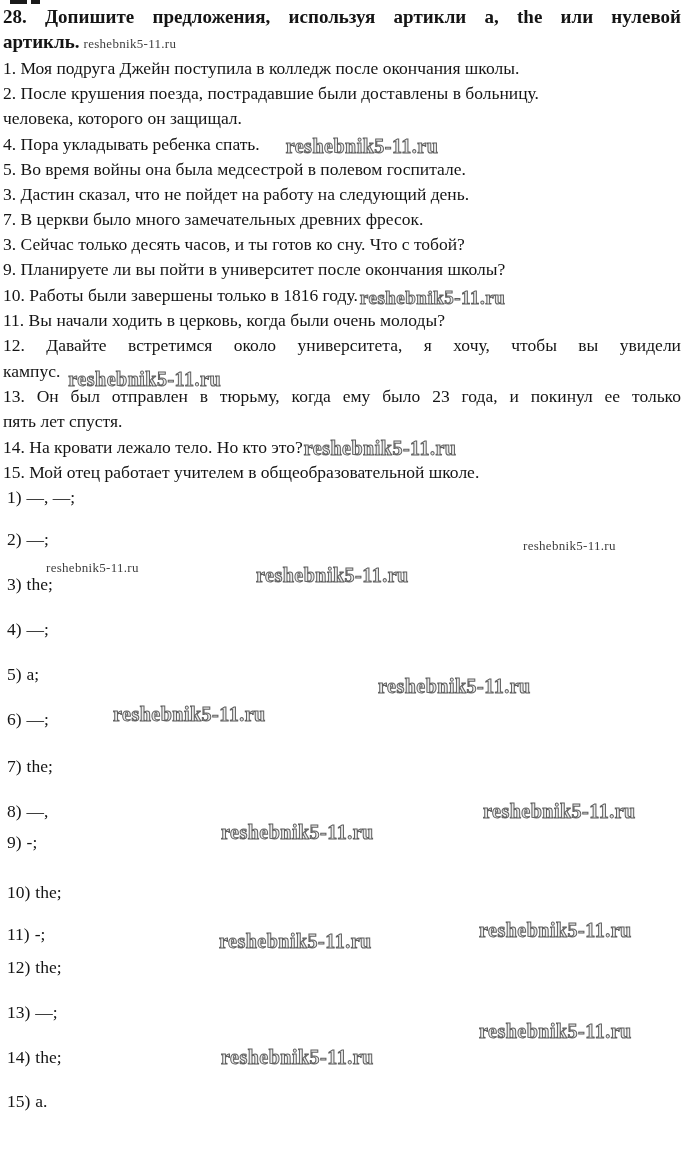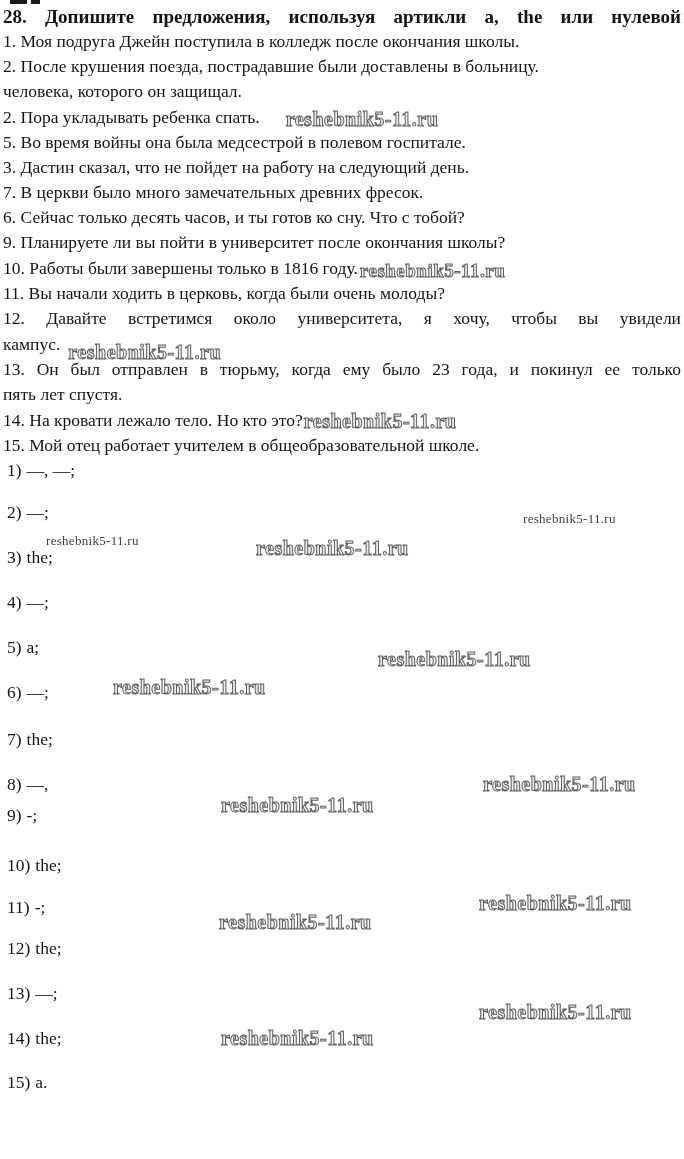--- a/index.html
+++ b/index.html
@@ -41,21 +41,21 @@
   .wm-inline-s12 { position:relative; top:9px; margin-left:8px; }
   .wm-inline-s14 { position:relative; top:2px; margin-left:1px; }
 
   .answers { font-size:17.5px; margin-top:0; }
   .arow { position:relative; line-height:25px; height:25px; margin-bottom:20px; padding-left:4px; }
   .arow:nth-child(1)  { margin-bottom:17px; }
   .arow:nth-child(6)  { margin-bottom:22px; }
   .arow:nth-child(8)  { margin-bottom:6px;  }
   .arow:nth-child(9)  { margin-bottom:25px; }
   .arow:nth-child(10) { margin-bottom:17px; }
-  .arow:nth-child(11) { margin-bottom:16px; }
+  .arow:nth-child(11) { margin-bottom:8px; }
   .arow:nth-child(13) { }
   .arow:nth-child(14) { margin-bottom:19px; }
   .arow:nth-child(15) { margin-bottom:8px; }
   .alabel { margin-right:5px; }
   .wm-abs { position:absolute; }
 
   .wm-r2  { left:520px; top:6px;  }
   .wm-r3s { left:43px;  top:-17px; }
   .wm-r3b { left:253px; top:-9px; }
   .wm-r5  { left:375px; top:12px; }
@@ -71,32 +71,33 @@
 <body>
 
 <div class="page">
   <div class="artifact">
       <i class="a1"></i>
       <i class="a2"></i>
     </div>
 
   <p class="title">
     <span class="jline">28. Допишите предложения, используя артикли a, the или нулевой</span>
+    <span class="line"><span>артикль.</span><span class="wm-sm">reshebnik5-11.ru</span></span>
   </p>
 
   <p class="sent"><span>1. Моя подруга Джейн поступила в колледж после окончания школы.</span></p>
   <p class="sent"><span>2. После крушения поезда, пострадавшие были доставлены в больницу.</span></p>
   <p class="sent">
     <span class="line">человека, которого он защищал.</span>
   </p>
-  <p class="sent"><span>2. Пора укладывать ребенка спать.</span><span class="wm-big wm-inline-s4">reshebnik5-11.ru</span></p>
+  <p class="sent"><span>4. Пора укладывать ребенка спать.</span><span class="wm-big wm-inline-s4">reshebnik5-11.ru</span></p>
   <p class="sent"><span>5. Во время войны она была медсестрой в полевом госпитале.</span></p>
   <p class="sent"><span>3. Дастин сказал, что не пойдет на работу на следующий день.</span></p>
   <p class="sent"><span>7. В церкви было много замечательных древних фресок.</span></p>
-  <p class="sent"><span>6. Сейчас только десять часов, и ты готов ко сну. Что с тобой?</span></p>
+  <p class="sent"><span>3. Сейчас только десять часов, и ты готов ко сну. Что с тобой?</span></p>
   <p class="sent"><span>9. Планируете ли вы пойти в университет после окончания школы?</span></p>
   <p class="sent"><span>10. Работы были завершены только в 1816 году.</span><span class="wm-big wm-inline-s10">reshebnik5-11.ru</span></p>
   <p class="sent"><span>11. Вы начали ходить в церковь, когда были очень молоды?</span></p>
   <p class="sent">
     <span class="jline">12. Давайте встретимся около университета, я хочу, чтобы вы увидели</span>
     <span class="line"><span>кампус.</span><span class="wm-big wm-inline-s12">reshebnik5-11.ru</span></span>
   </p>
   <p class="sent">
     <span class="jline">13. Он был отправлен в тюрьму, когда ему было 23 года, и покинул ее только</span>
     <span class="line">пять лет спустя.</span>

